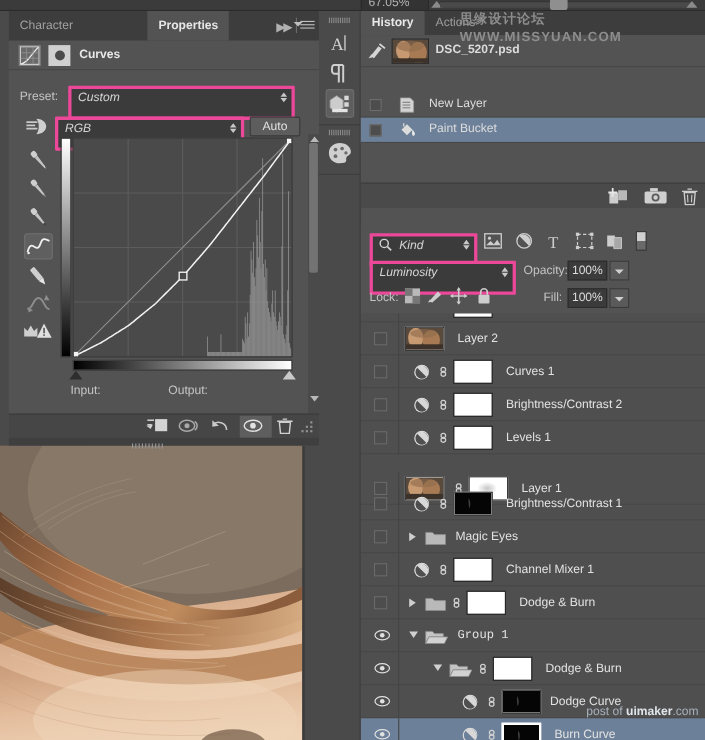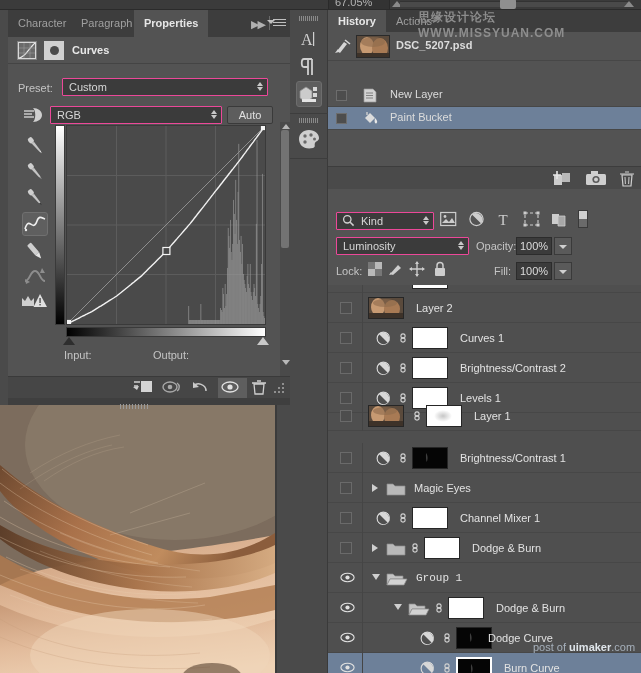--- a/index.html
+++ b/index.html
@@ -83,23 +83,24 @@
   #adjhead .icon1 { position: absolute; left: 9px; top: 4px; width: 20px; height: 19px; background: #6a6a6a; border: 1px solid #7e7e7e; }
   #adjhead .icon2 { position: absolute; left: 36px; top: 4px; width: 20px; height: 19px; background: #d0d0d0; }
   #adjhead .icon2 .dot { position: absolute; left: 6px; top: 5px; width: 9px; height: 9px; border-radius: 50%; background: #4a4a4a; }
   #adjhead .ttl { position: absolute; left: 64px; top: 7px; font-size: 11px; font-weight: bold; color: #e8e8e8; }
 
   
   #propbody { left: 8px; top: 54px; width: 282px; height: 312px; background: #535353; }
 
   .lbl { font-size: 11px; color: #c4c4c4; }
   .combo {
-    position: absolute; background: #3b3b3b; border: 1px solid #ec4899;
-    height: 18px; line-height: 17px; color: #d6d6d6; font-size: 11px; padding-left: 6px;
+    position: absolute; background: #3b3b3b; border: 3px solid #ec4899;
+    height: 31px; line-height: 17px; color: #d6d6d6; font-size: 11px; padding-left: 6px;
     border-radius: 1px;
+    font-style: italic;
   }
   .combo .sp { position: absolute; right: 4px; top: 2px; width: 7px; height: 14px; }
   .combo .sp u { display: block; width: 0; height: 0; margin: 1px auto;
     border-left: 3.5px solid transparent; border-right: 3.5px solid transparent; }
   .combo .sp u.up { border-bottom: 4px solid #c8c8c8; }
   .combo .sp u.dn { border-top: 4px solid #c8c8c8; }
 
   .btn {
     position: absolute; background: #5d5d5d; border: 1px solid #3a3a3a;
     color: #e0e0e0; font-size: 11px; text-align: center; border-radius: 2px;
@@ -262,21 +263,20 @@
         <ellipse cx="212" cy="272" rx="30" ry="14" fill="#4a3425" opacity="0.55"></ellipse>
       </svg>
     </div>
     <div id="canvasgutter" class="abs"></div>
     <div id="canvasgutterline" class="abs"></div>
 
     <div id="propspanel" class="abs"></div>
 
     <div id="tabbar" class="abs">
       <div class="ptab" style="left:0px">Character</div>
-      <div class="ptab" style="left:63px">Paragraph</div>
       <div class="ptab active" style="left:126px">Properties</div>
       <div class="dblarrow">▶▶</div>
       <div class="divbar"></div>
       <div class="menutri"></div>
       <div class="menuicon">
           <i></i>
           <i></i>
           <i></i>
         </div>
     </div>
@@ -881,21 +881,21 @@
           <span class="linkicon" style="left:70px;"><svg width="10" height="14" viewBox="0 0 10 14">
               <path d="M3 4 A2.4 2.4 0 0 1 7 4 L7 6 A2.4 2.4 0 0 1 3 6 Z" fill="none" stroke="#d0d0d0" stroke-width="1.2"></path>
               <path d="M3 8 A2.4 2.4 0 0 1 7 8 L7 10 A2.4 2.4 0 0 1 3 10 Z" fill="none" stroke="#d0d0d0" stroke-width="1.2"></path>
               <path d="M5 6 L5 8" stroke="#d0d0d0" stroke-width="1.2"></path>
             </svg></span>
           <span class="lthumb" style="left:84px; border:1px solid #262626; overflow:hidden;">
             <div style="width:34px;height:20px;background:#ffffff"></div>
           </span>
           <span class="lname" style="left:132px;">Levels 1</span>
         </div>
-        <div class="lrow" style="top:116px;">
+        <div class="lrow" style="top:144px;">
           <span class="lchk"></span>
           <span class="lsepv"></span>
           <span class="lthumb" style="left:40px; overflow:hidden;"><svg width="34" height="20" viewBox="0 0 34 20" preserveAspectRatio="none">
               <rect width="34" height="20" fill="#5a4a3c"></rect>
               <ellipse cx="9" cy="9" rx="7" ry="9" fill="#c79a72"></ellipse>
               <ellipse cx="23" cy="11" rx="8" ry="9" fill="#a87a54"></ellipse>
               <rect y="15" width="34" height="5" fill="#3d3229"></rect>
               <ellipse cx="16" cy="5" rx="12" ry="4" fill="#8d6a4c" opacity="0.6"></ellipse>
             </svg></span>
           <span class="linkicon" style="left:84px;"><svg width="10" height="14" viewBox="0 0 10 14">
@@ -1022,21 +1022,21 @@
             </svg></span>
           <span class="linkicon" style="left:114px;"><svg width="10" height="14" viewBox="0 0 10 14">
               <path d="M3 4 A2.4 2.4 0 0 1 7 4 L7 6 A2.4 2.4 0 0 1 3 6 Z" fill="none" stroke="#d0d0d0" stroke-width="1.2"></path>
               <path d="M3 8 A2.4 2.4 0 0 1 7 8 L7 10 A2.4 2.4 0 0 1 3 10 Z" fill="none" stroke="#d0d0d0" stroke-width="1.2"></path>
               <path d="M5 6 L5 8" stroke="#d0d0d0" stroke-width="1.2"></path>
             </svg></span>
           <span class="lthumb" style="left:128px; border:1px solid #262626; overflow:hidden;"><svg width="34" height="20" viewBox="0 0 34 20" preserveAspectRatio="none">
               <rect width="34" height="20" fill="#050505"></rect>
               <path d="M13 5 C15 7 15 12 13.6 14 C13 12 12.8 8 13 5 Z" fill="#3e3e3e"></path>
             </svg></span>
-          <span class="lname" style="left:160px;">Dodge Curve</span>
+          <span class="lname" style="left:172px;">Dodge Curve</span>
         </div>
         <div class="lrow sel" style="top:368px;">
           <span class="eye"><svg width="15" height="11" viewBox="0 0 15 11">
               <ellipse cx="7.5" cy="5.5" rx="6.6" ry="4.2" fill="none" stroke="#e0e0e0" stroke-width="1.1"></ellipse>
               <circle cx="7.5" cy="5.5" r="2.1" fill="#e0e0e0"></circle>
             </svg></span>
           <span class="lsepv"></span>
           <span class="adjcircle" style="left:92px; border:0;"><svg width="15" height="15" viewBox="0 0 15 15">
               <circle cx="7.5" cy="7.5" r="6.4" fill="none" stroke="#d8d8d8" stroke-width="1.2"></circle>
               <path d="M3 3 A6.4 6.4 0 0 1 12 12 Z" fill="#d8d8d8"></path>

